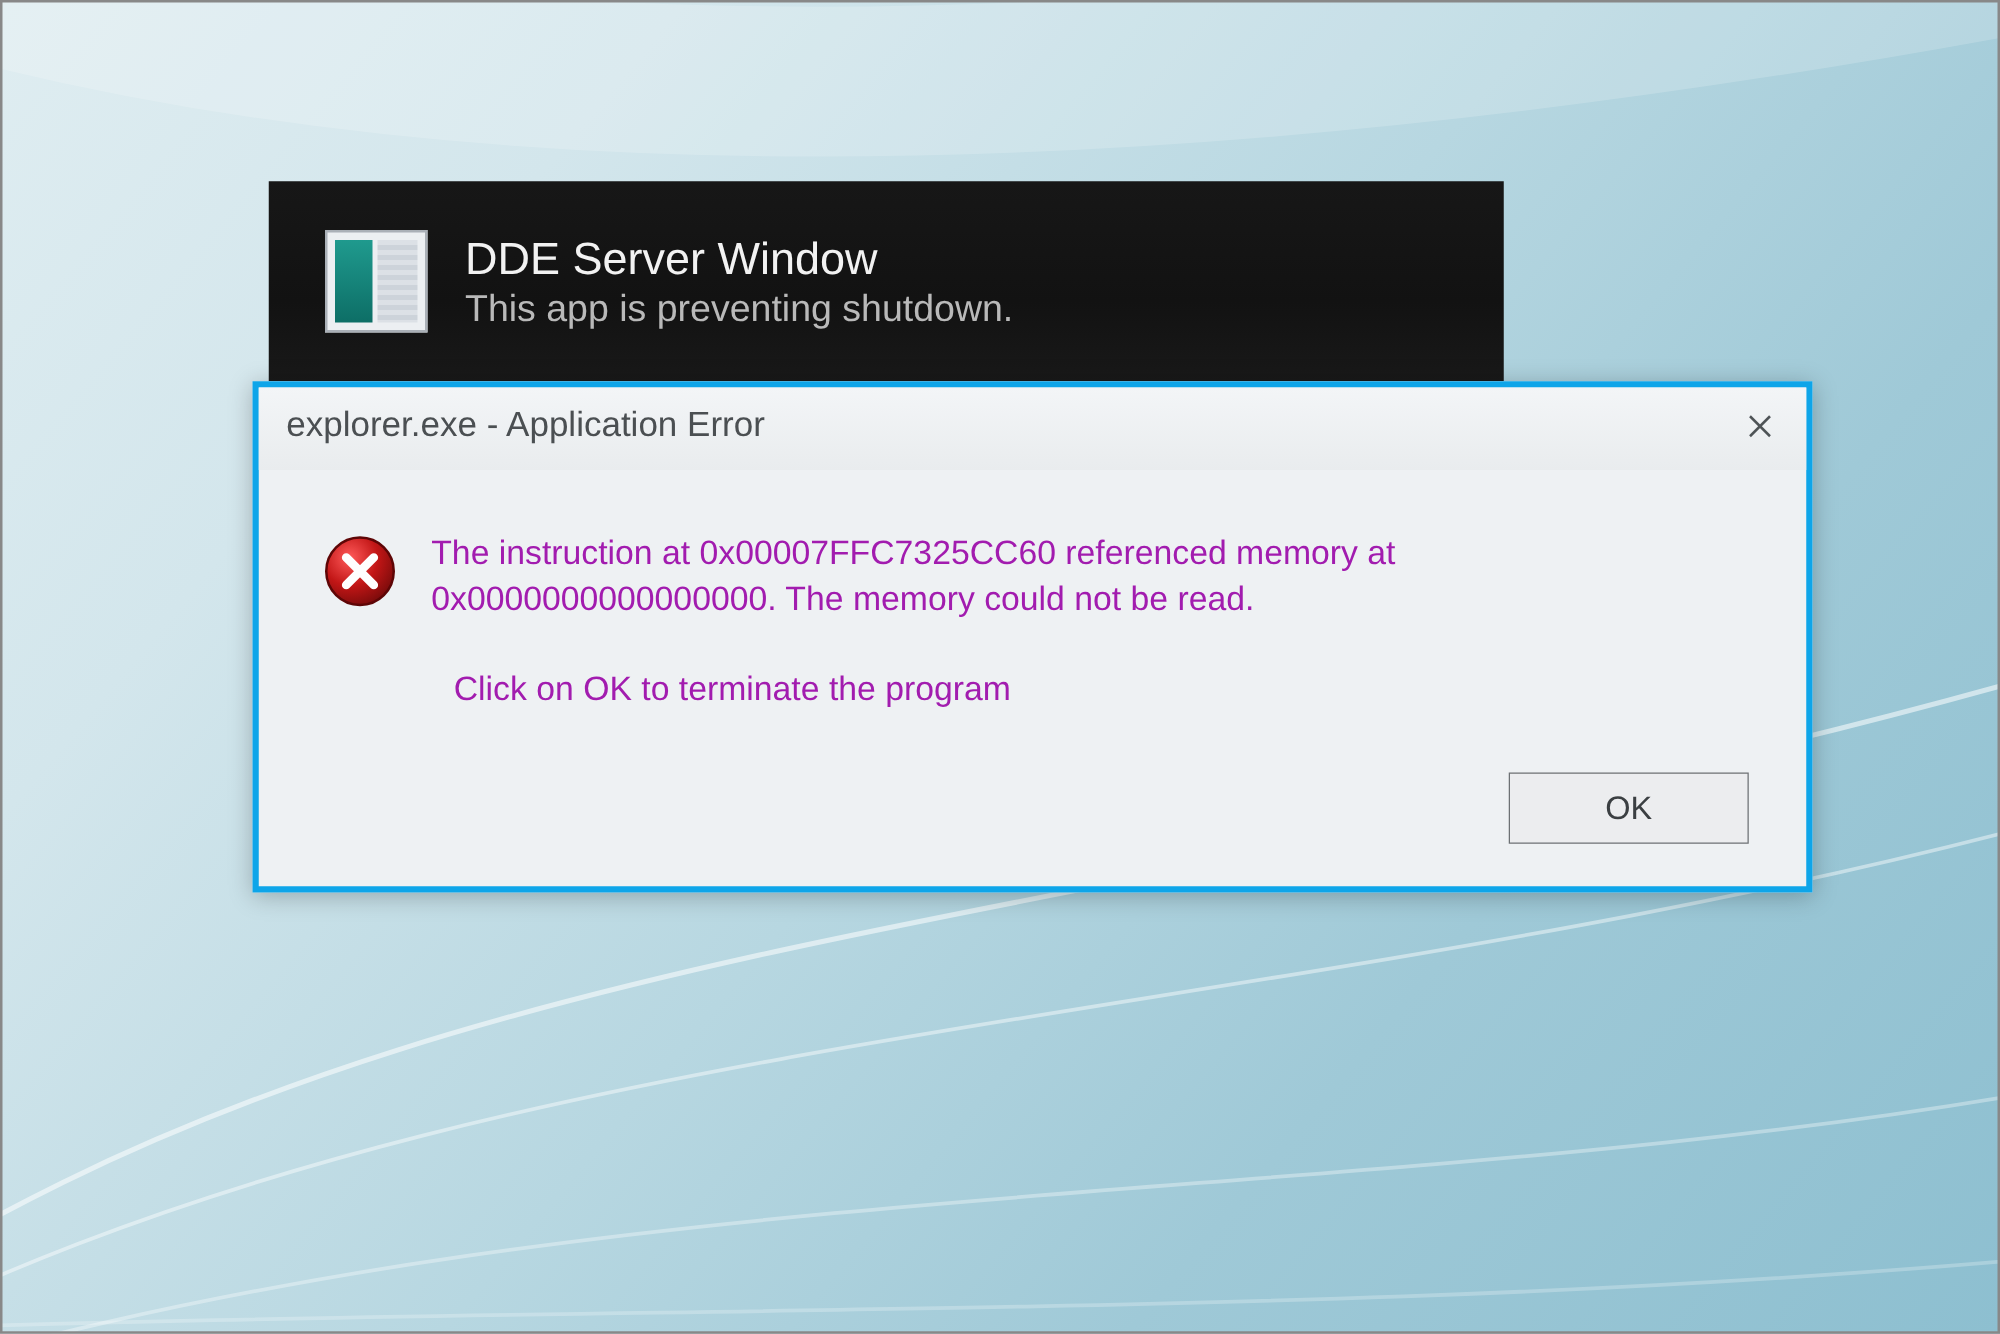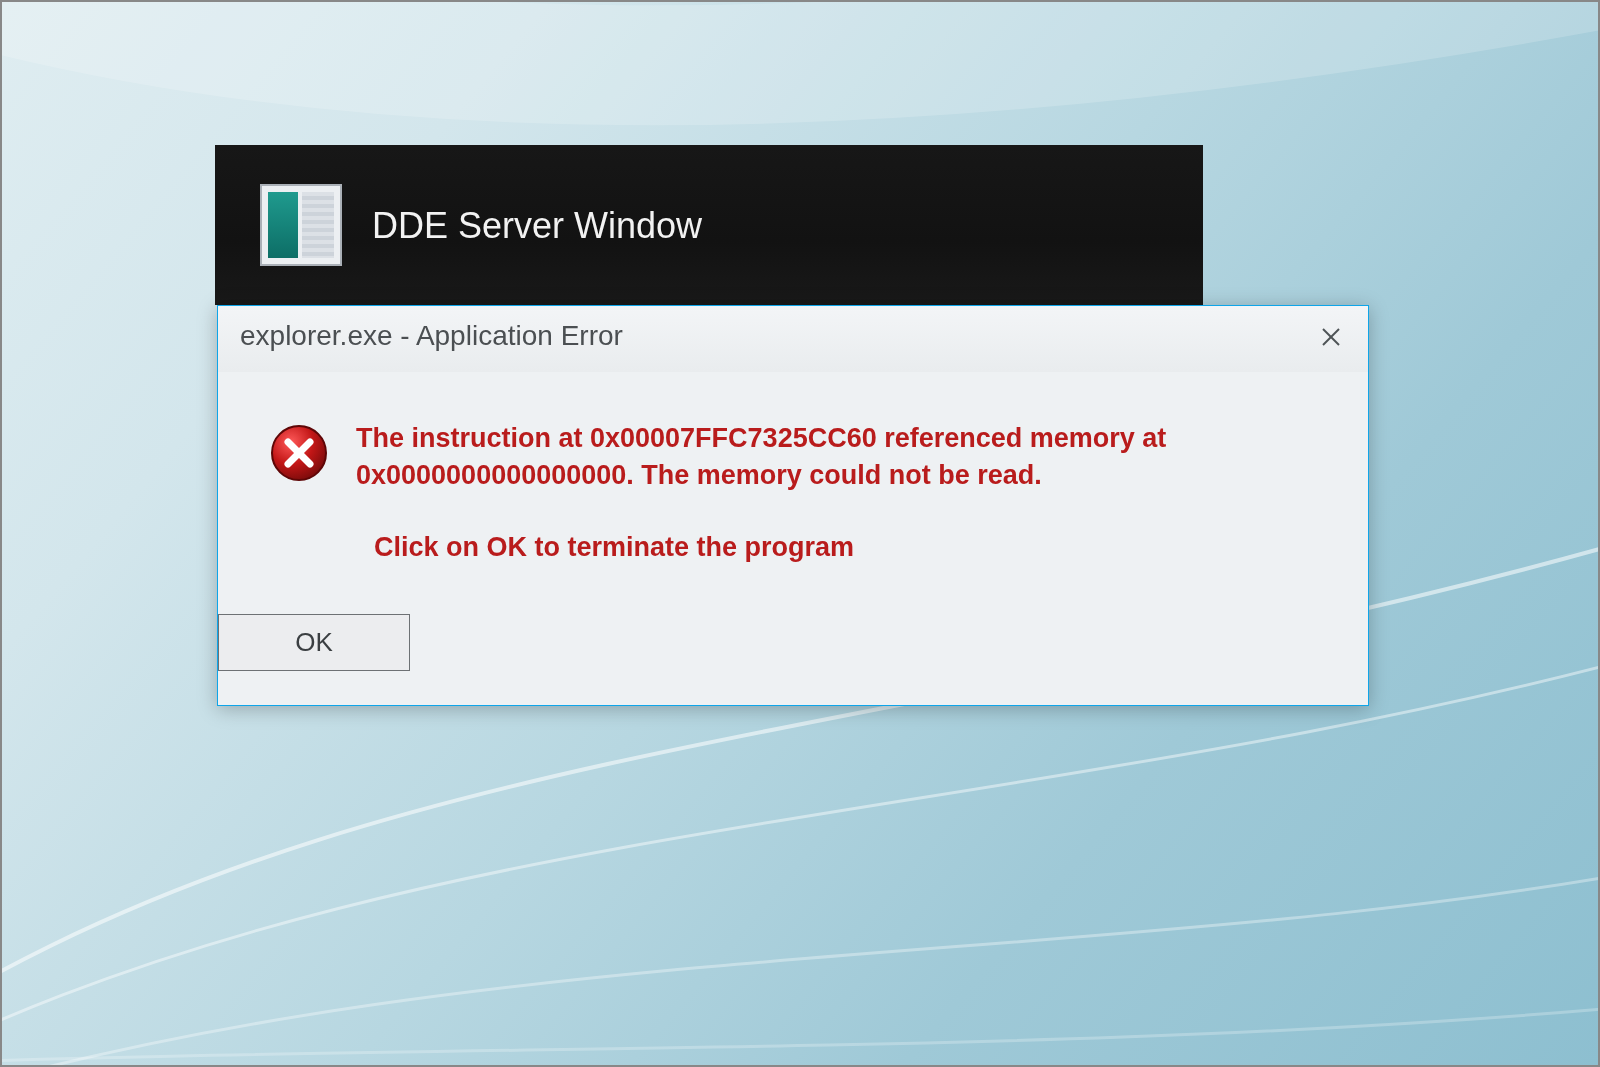--- a/index.html
+++ b/index.html
@@ -83,25 +83,25 @@
   }
   .banner-subtitle {
     color: #b9b9b9;
     font-size: 30px;
     font-weight: 300;
   }
 
   
   .dialog {
     position: absolute;
-    left: 217px;
+    left: 202px;
     top: 305px;
-    width: 1152px;
+    width: 1248px;
     background: #eef1f3;
-    border: 1px solid #0ea5e9;
+    border: 5px solid #0ea5e9;
     box-shadow: 0 3px 18px rgba(0,0,0,.25);
     box-sizing: border-box;
   }
   .dialog .titlebar {
     display: flex;
     align-items: center;
     justify-content: space-between;
     padding: 10px 14px 16px 22px;
     background: linear-gradient(#f3f5f7, #e9ecee);
   }
@@ -127,32 +127,32 @@
     padding: 48px 44px 38px 52px;
     gap: 28px;
   }
   .error-icon {
     flex: 0 0 auto;
     width: 58px;
     height: 58px;
     margin-top: 4px;
   }
   .msg {
-    color: #b91c1c;
+    color: #a21caf;
     font-size: 27px;
     line-height: 1.38;
-    font-weight: 700;
+    font-weight: 400;
     max-width: 940px;
   }
   .msg p { margin: 0 0 34px 0; }
   .msg p:last-child { margin-bottom: 0; margin-left: 18px; }
 
   .dialog-footer {
     display: flex;
-    justify-content: flex-start;
+    justify-content: flex-end;
     padding: 10px 46px 34px 0;
   }
   .ok-btn {
     min-width: 190px;
     padding: 12px 0;
     background: #ecedef;
     border: 1px solid #6d7174;
     color: #3b3f42;
     font-size: 26px;
     text-align: center;
@@ -172,20 +172,21 @@
 
     <path d="M -50 -20 Q 600 160 1650 -40" stroke="rgba(255,255,255,0.18)" stroke-width="120" fill="none"></path>
   </svg>
 </div>
 <div class="frame-border"></div>
 
 <div class="shutdown-banner">
   <div class="app-thumb"></div>
   <div class="banner-text">
     <div class="banner-title">DDE Server Window</div>
+    <div class="banner-subtitle">This app is preventing shutdown.</div>
   </div>
 </div>
 
 <div class="dialog">
   <div class="titlebar">
     <div class="title-text">explorer.exe - Application Error</div>
     <div class="close-btn">
       <span>
         <svg width="20" height="20" viewBox="0 0 20 20">
           <line x1="2" y1="2" x2="18" y2="18" stroke="currentColor" stroke-width="2"></line>

